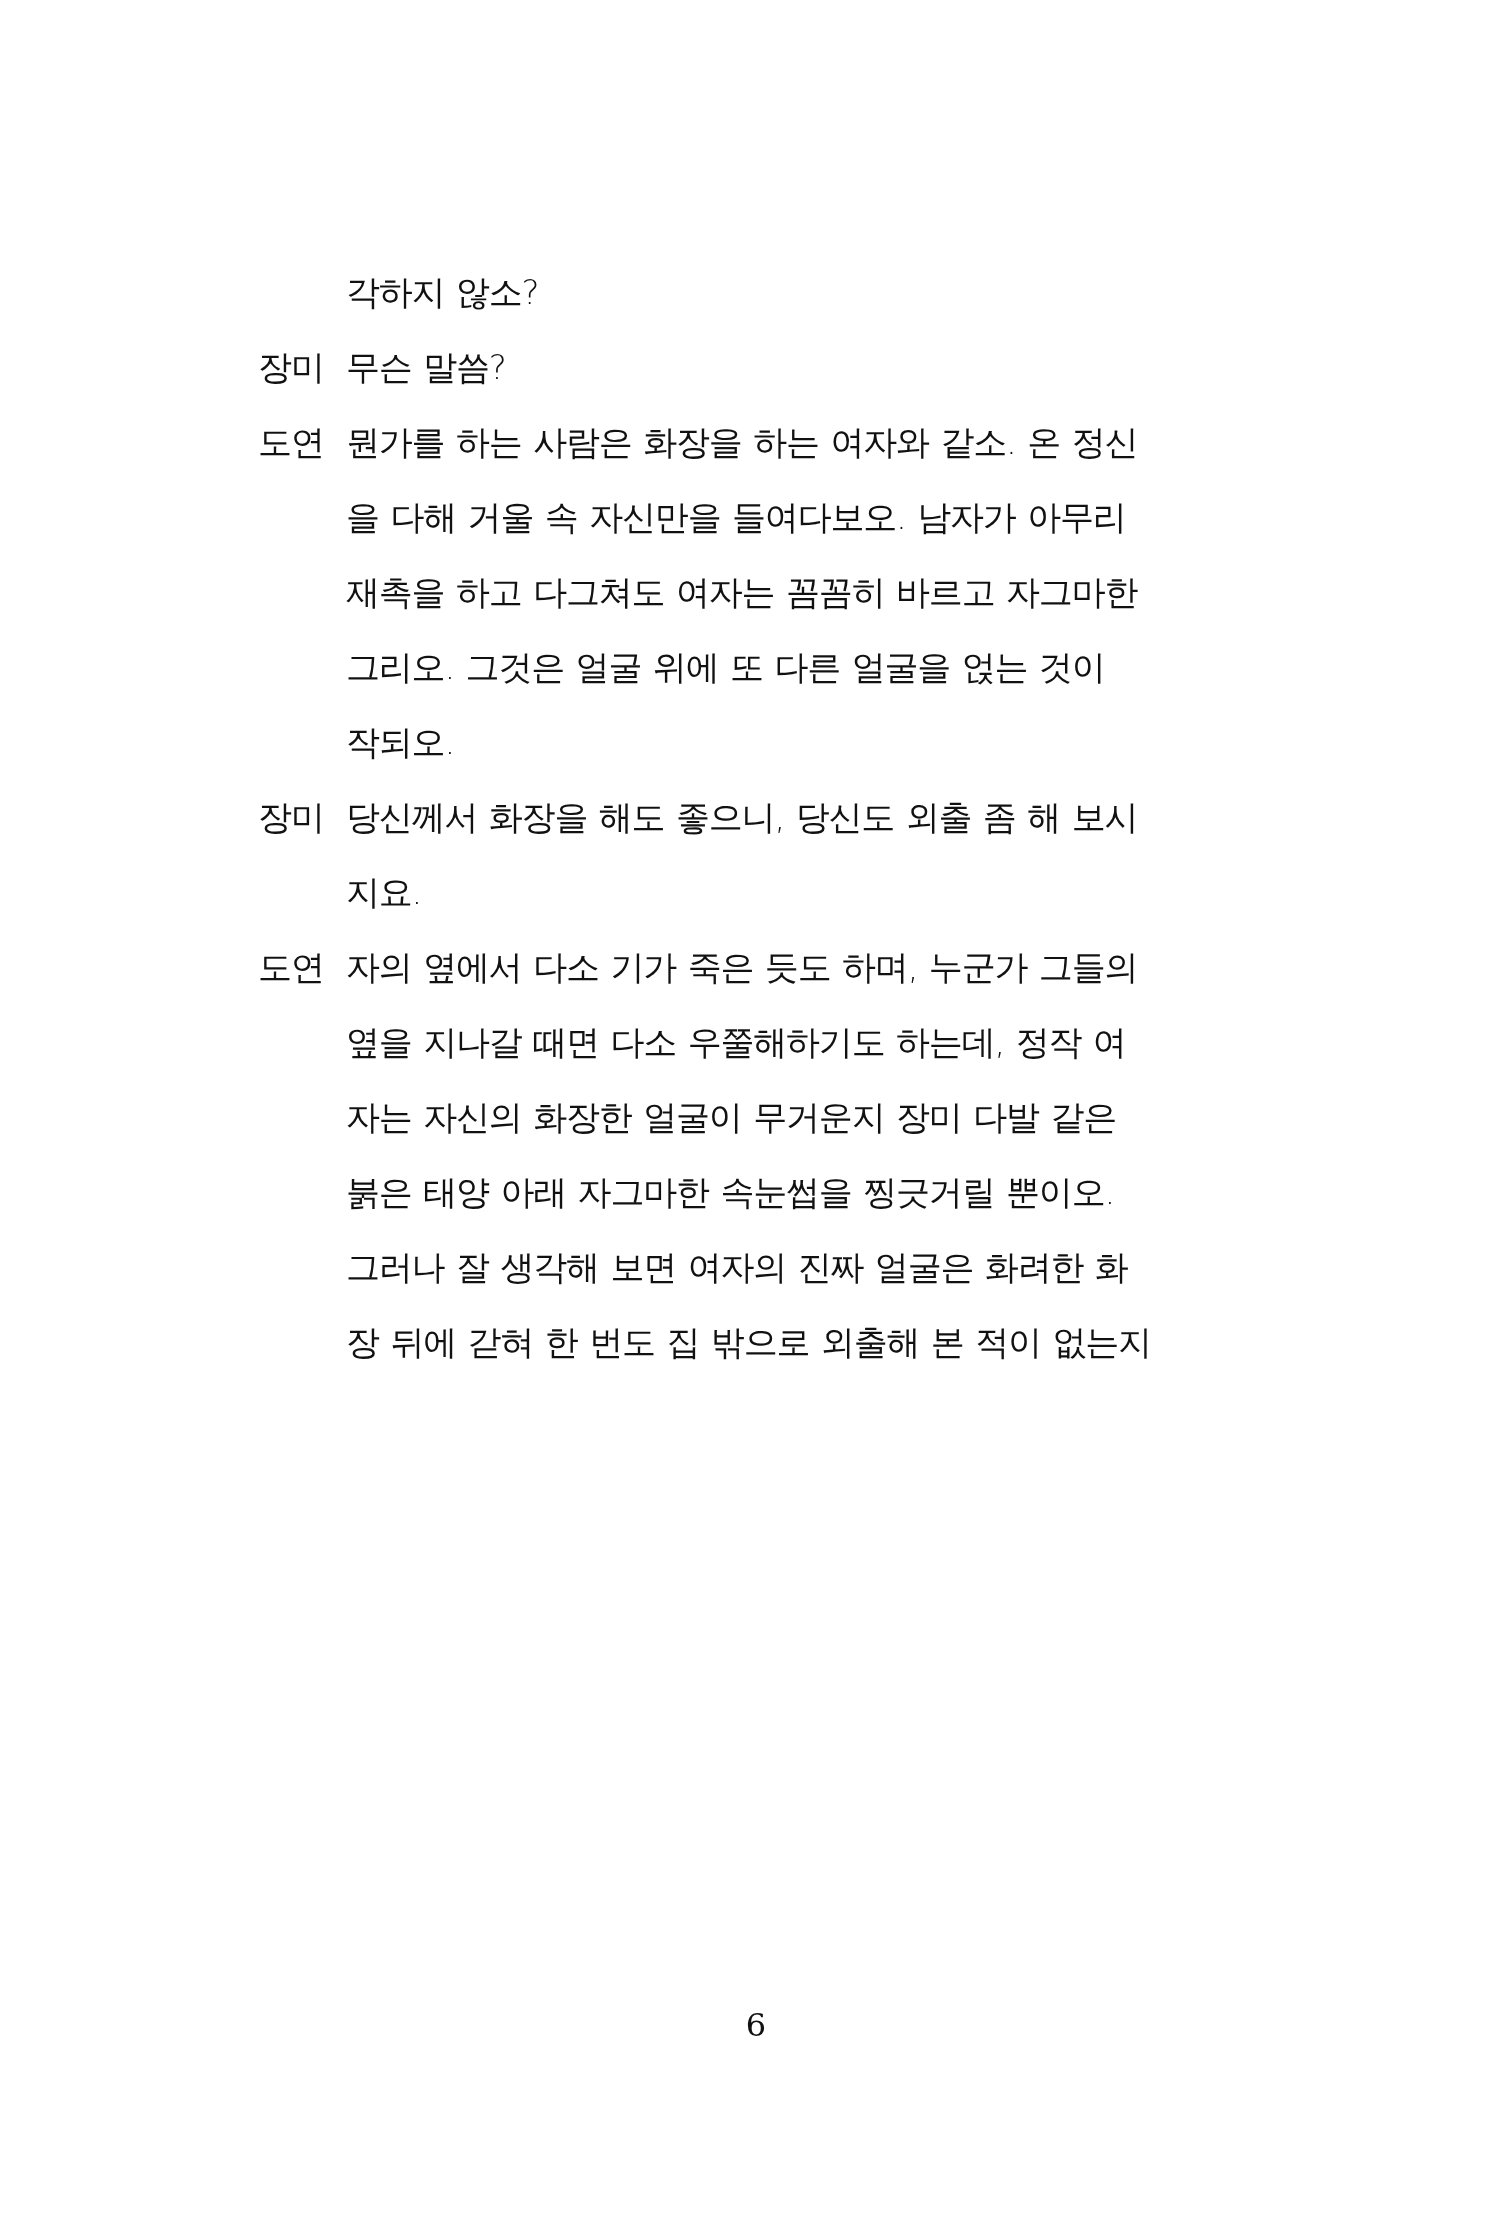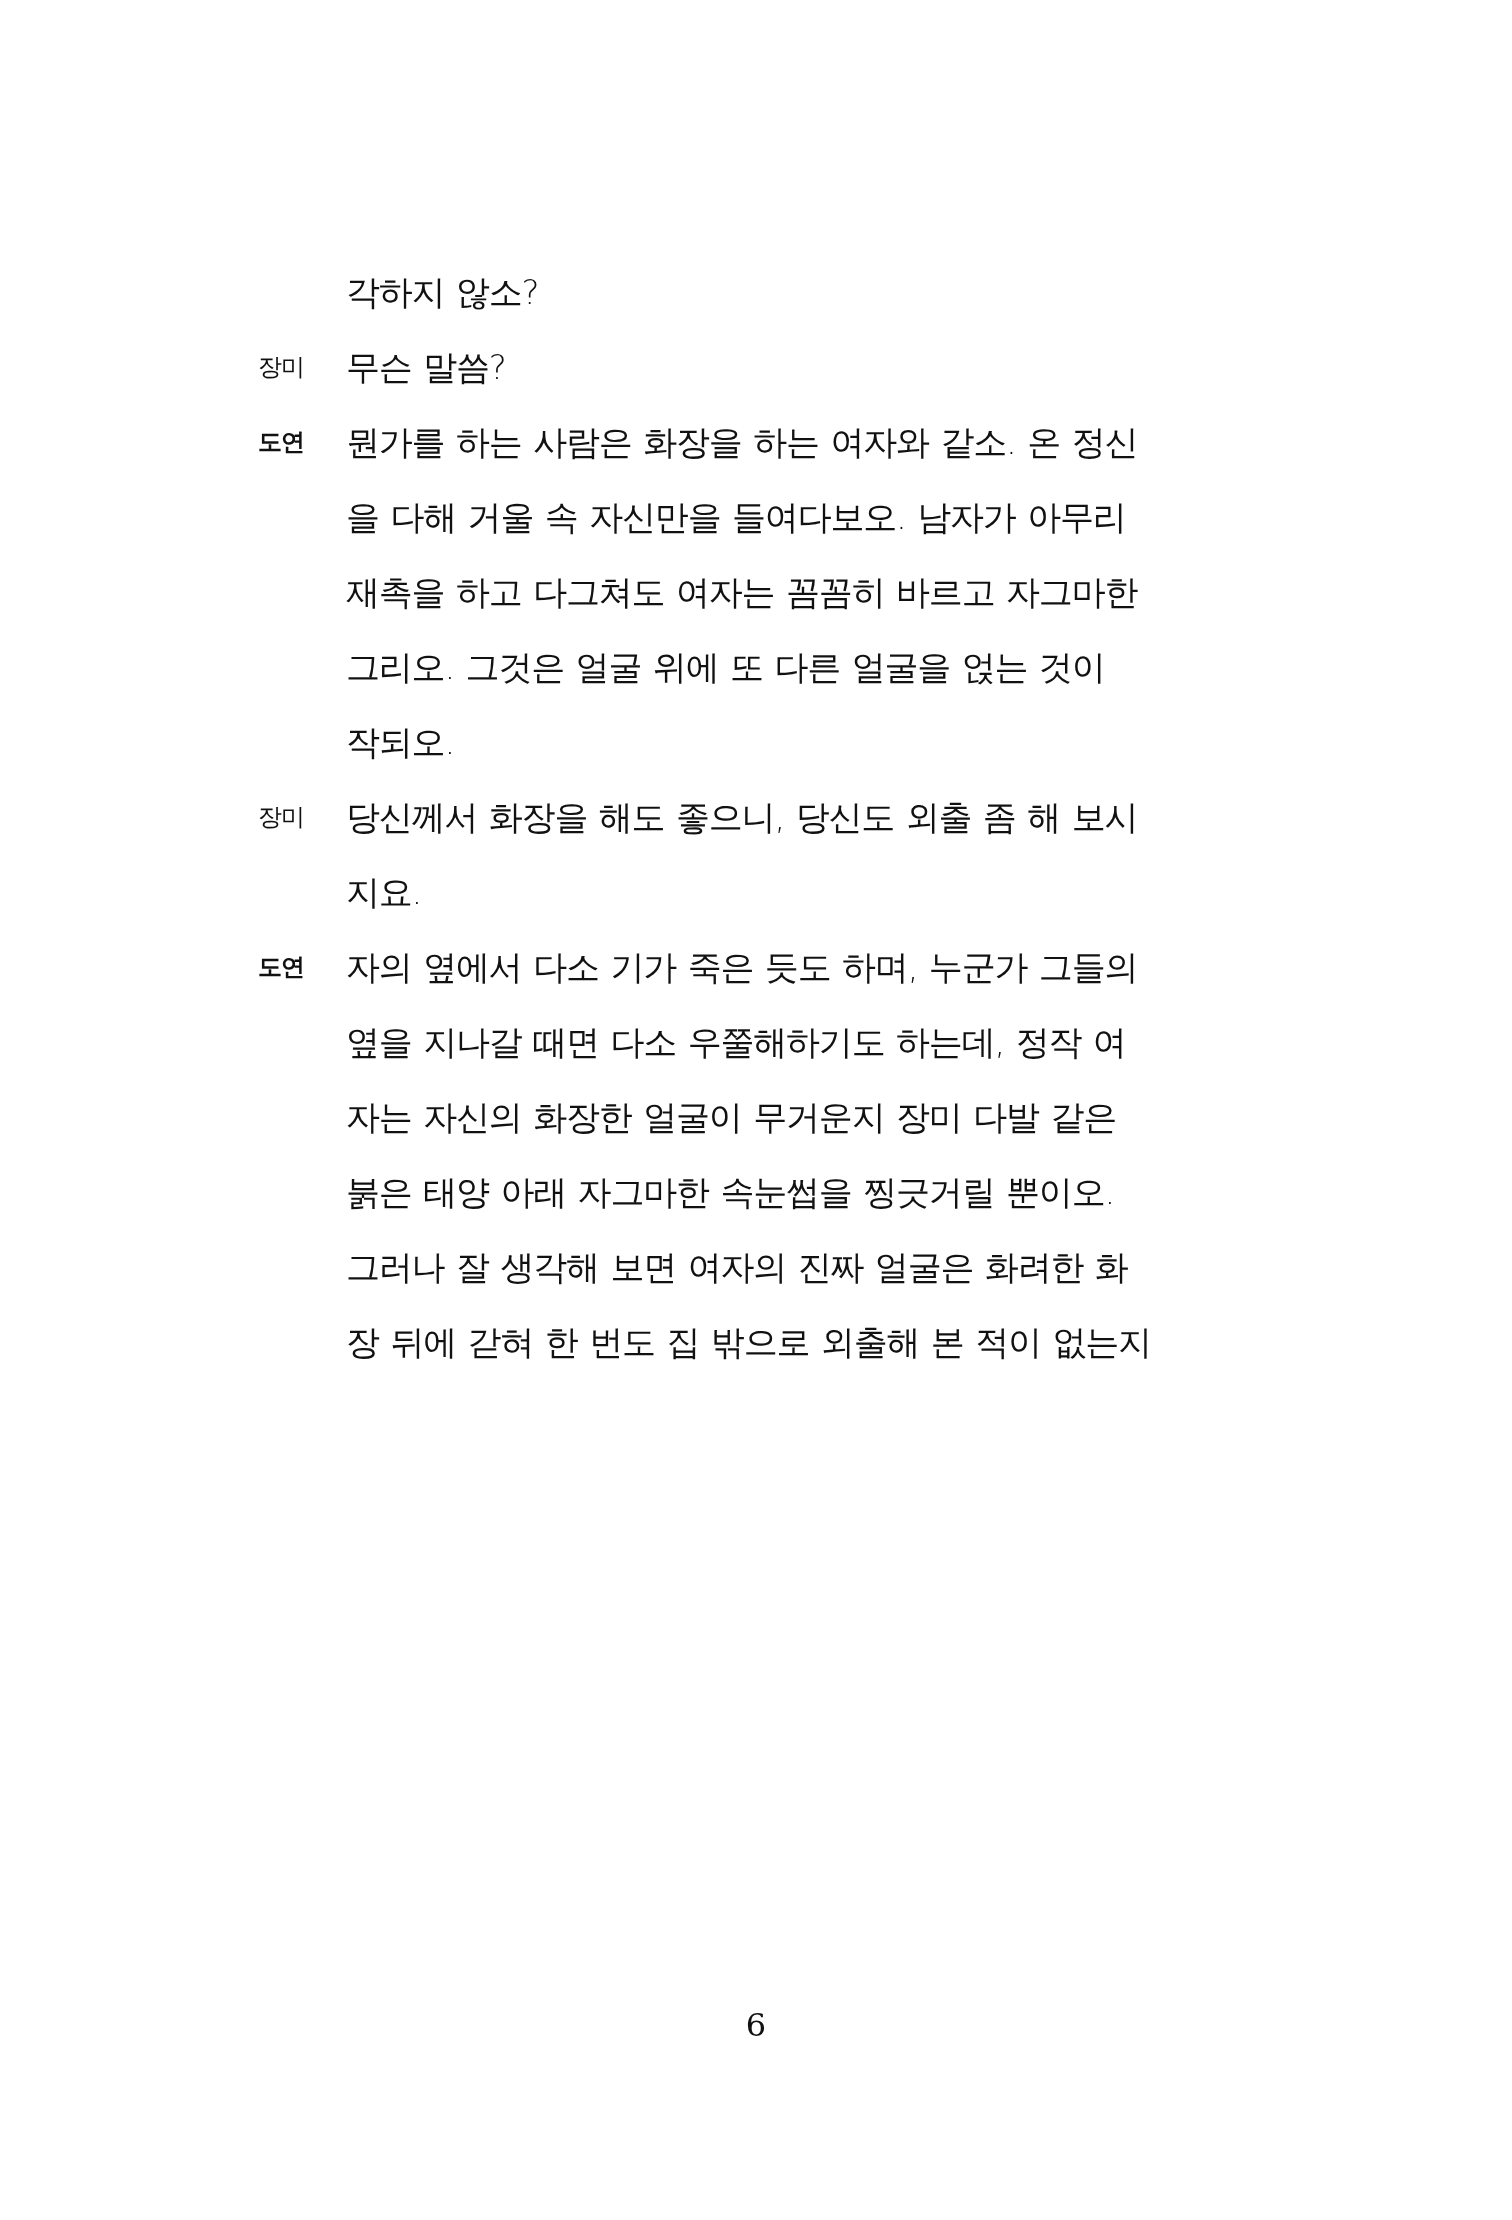--- a/index.html
+++ b/index.html
@@ -27,28 +27,28 @@
     top: 255px;
     width: 950px;
   }
   .entry {
     display: flex;
     align-items: flex-start;
   }
   .speaker {
     width: 88px;
     flex: 0 0 88px;
-    font-size: 24px;
+    font-size: 34px;
     line-height: 75px;
     height: 75px;
     letter-spacing: -1px;
     white-space: nowrap;
   }
   .speaker.bold {
-    font-weight: bold;
+    font-weight: normal;
   }
   .lines {
     flex: 1 1 auto;
   }
   .line {
     font-size: 34px;
     line-height: 75px;
     height: 75px;
     white-space: nowrap;
     letter-spacing: -1.2px;

